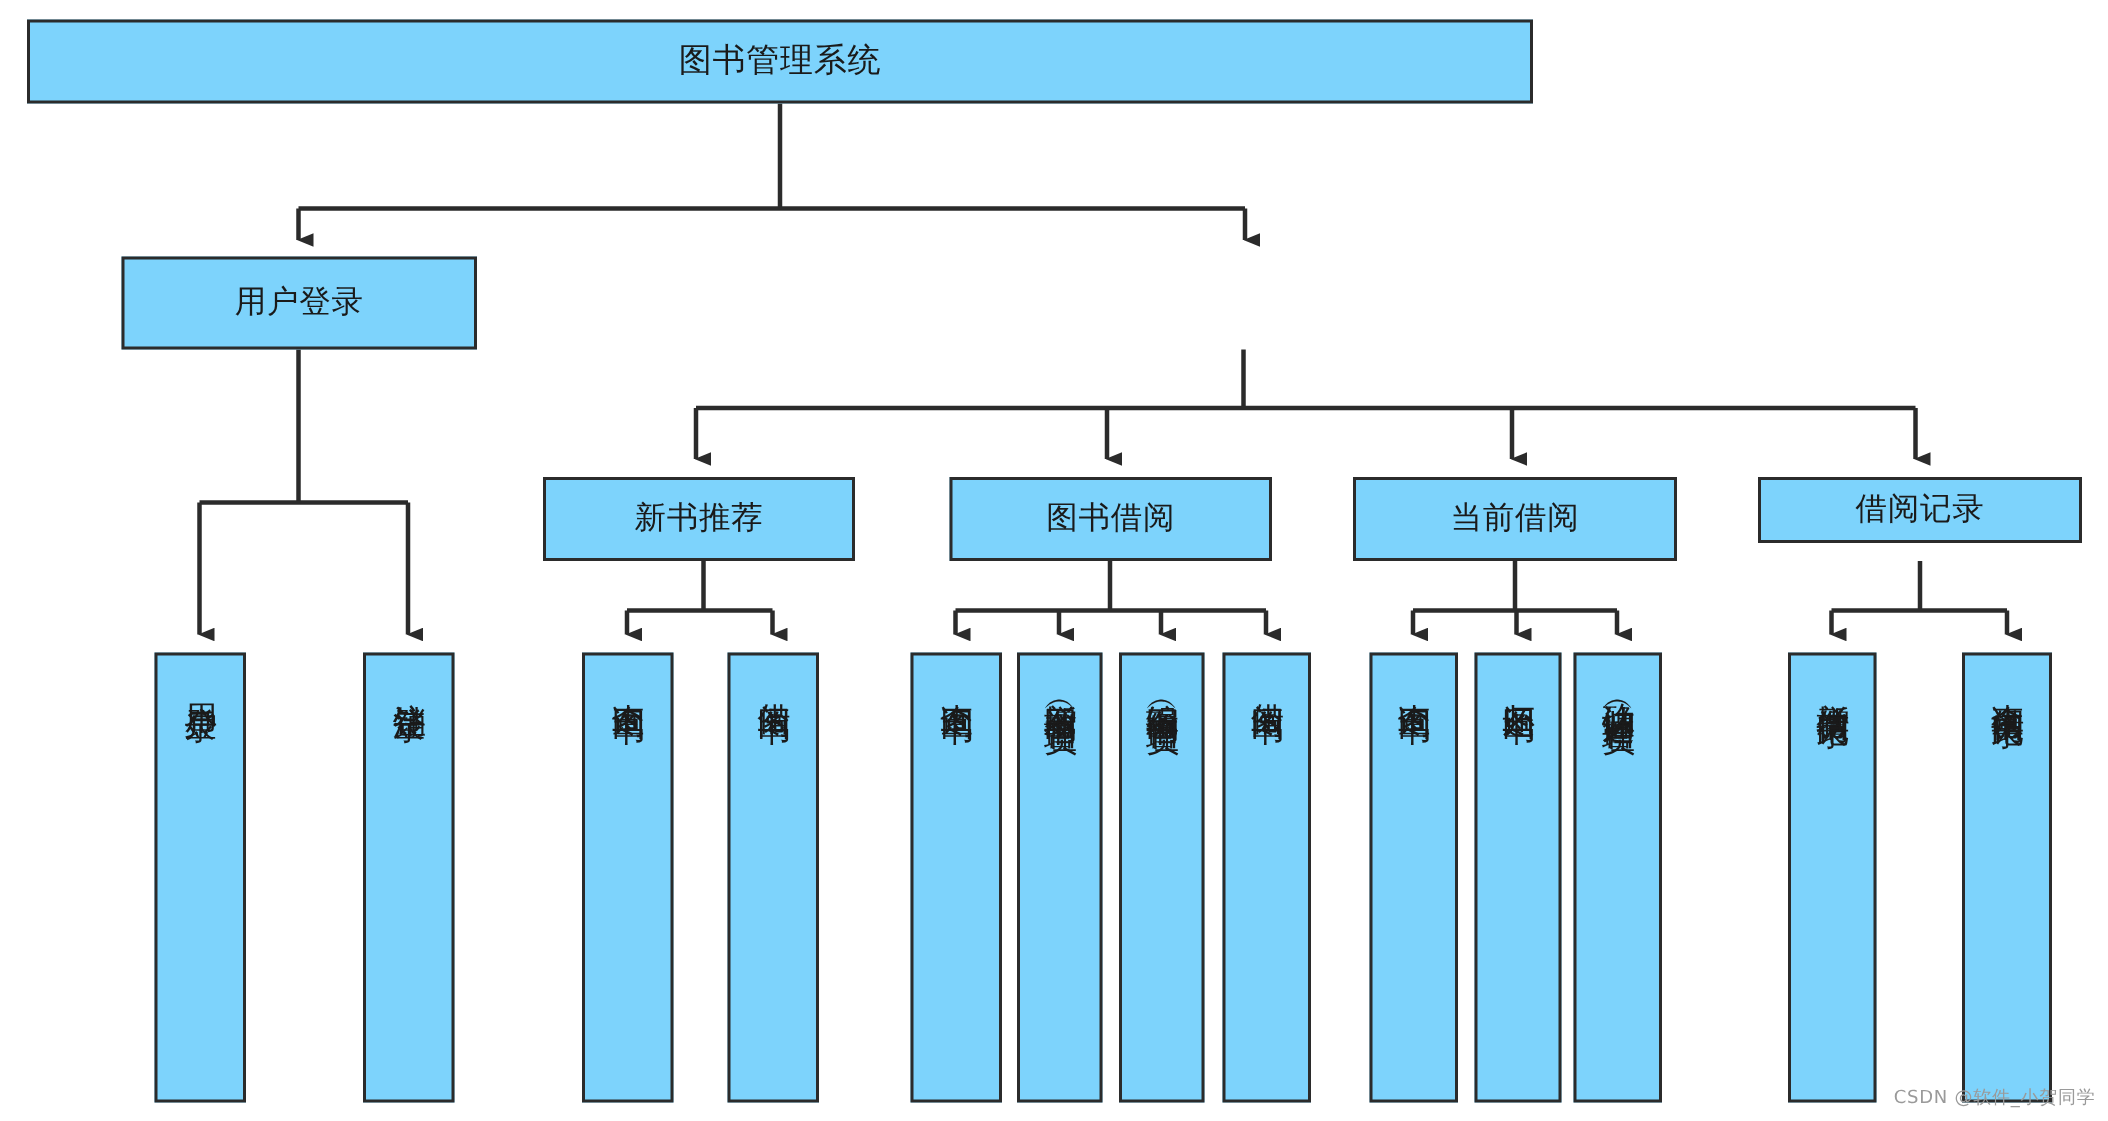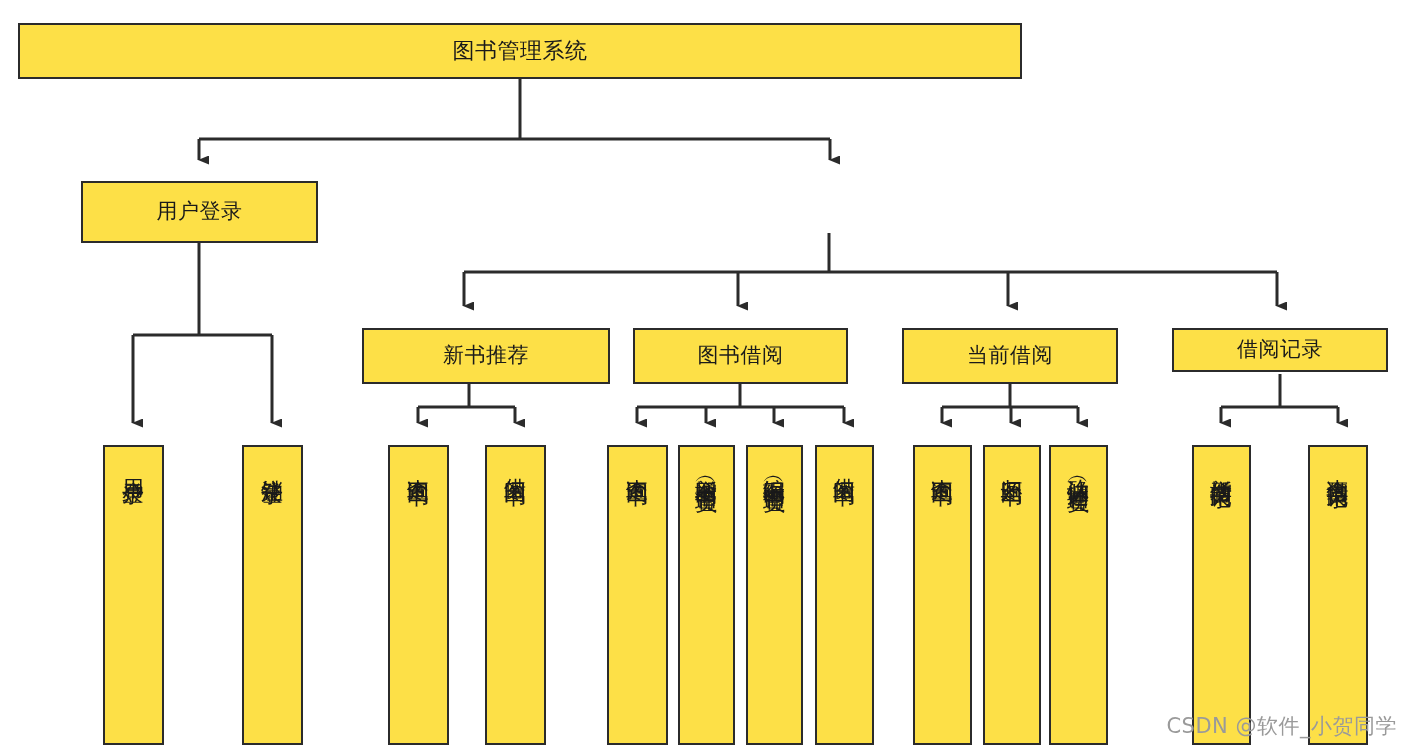--- a/index.html
+++ b/index.html
@@ -23,27 +23,26 @@
   svg.diagram-canvas {
     position: absolute;
     left: 0;
     top: 0;
     width: 1405px;
     height: 747px;
   }
   .node-box {
     position: absolute;
     box-sizing: border-box;
-    background: #fde047;
+    background: #7dd3fc;
     border: 2.5px solid #2b2b2b;
     display: flex;
     align-items: center;
     justify-content: center;
     color: #1a1a1a;
-    margin-top: 10px;
   }
   .node-label-h {
     font-size: 21px;
     line-height: 1.1;
     letter-spacing: 0.5px;
     white-space: nowrap;
     color: #1a1a1a;
   }
   .node-root .node-label-h {
     font-size: 22px;
@@ -59,21 +58,21 @@
     font-size: 22px;
     line-height: 1.32;
     letter-spacing: 2px;
     color: #1a1a1a;
     white-space: nowrap;
   }
   #watermark {
     position: absolute;
     right: 8px;
     bottom: 7px;
-    font-size: 21px;
+    font-size: 12px;
     color: #9a9a9a;
     letter-spacing: 0.5px;
     white-space: nowrap;
     pointer-events: none;
     margin-top: 12px;
   }
 </style>
 </head>
 <body>
 
@@ -142,21 +141,21 @@
   </svg>
 
   <div class="node-box node-root" style="left: 18px; top: 13px; width: 1004px; height: 56px;">
     <span class="node-label-h">图书管理系统</span>
   </div>
 
   <div class="node-box" style="left: 81px; top: 171px; width: 237px; height: 62px;">
     <span class="node-label-h">用户登录</span>
   </div>
 
-  <div class="node-box" style="left: 362px; top: 318px; width: 248px; height: 56px;">
+  <div class="node-box" style="left: 362px; top: 318px; width: 208px; height: 56px;">
     <span class="node-label-h">新书推荐</span>
   </div>
   <div class="node-box" style="left: 902px; top: 318px; width: 216px; height: 56px;">
     <span class="node-label-h">当前借阅</span>
   </div>
   <div class="node-box" style="left: 633px; top: 318px; width: 215px; height: 56px;">
     <span class="node-label-h">图书借阅</span>
   </div>
   <div class="node-box" style="left: 1172px; top: 318px; width: 216px; height: 44px;">
     <span class="node-label-h">借阅记录</span>

